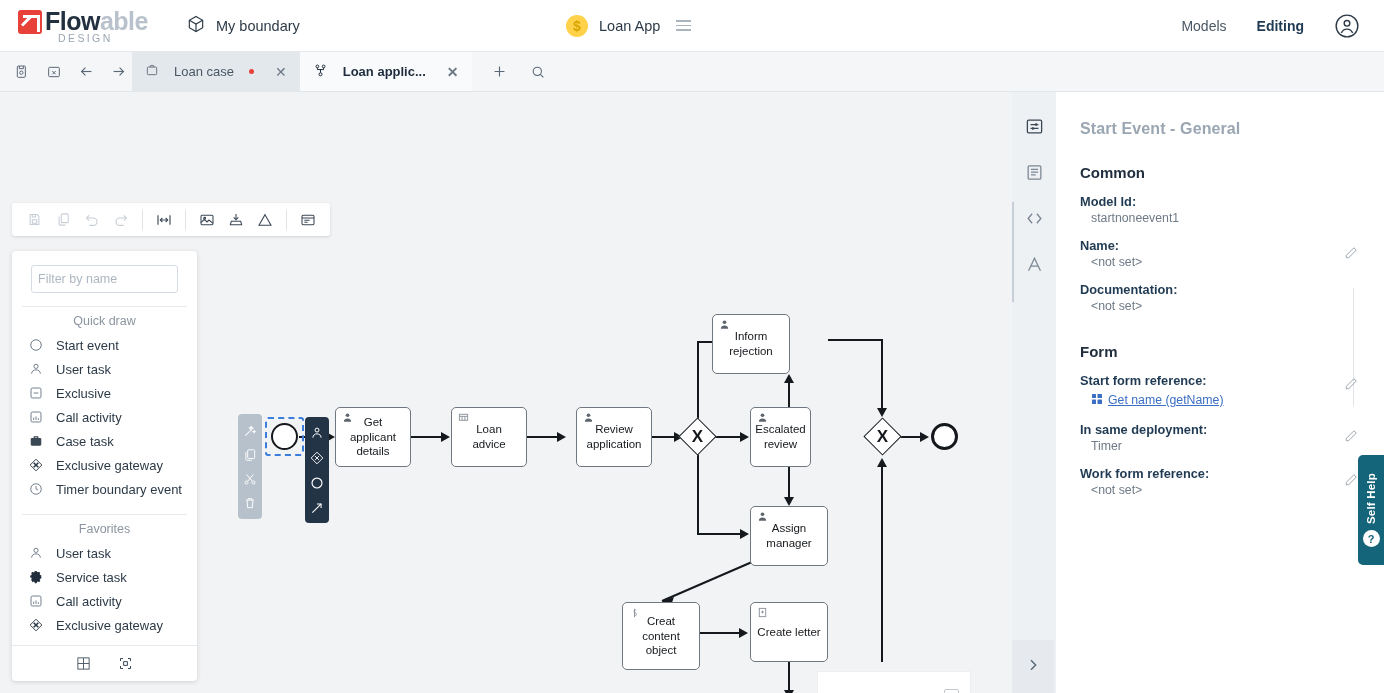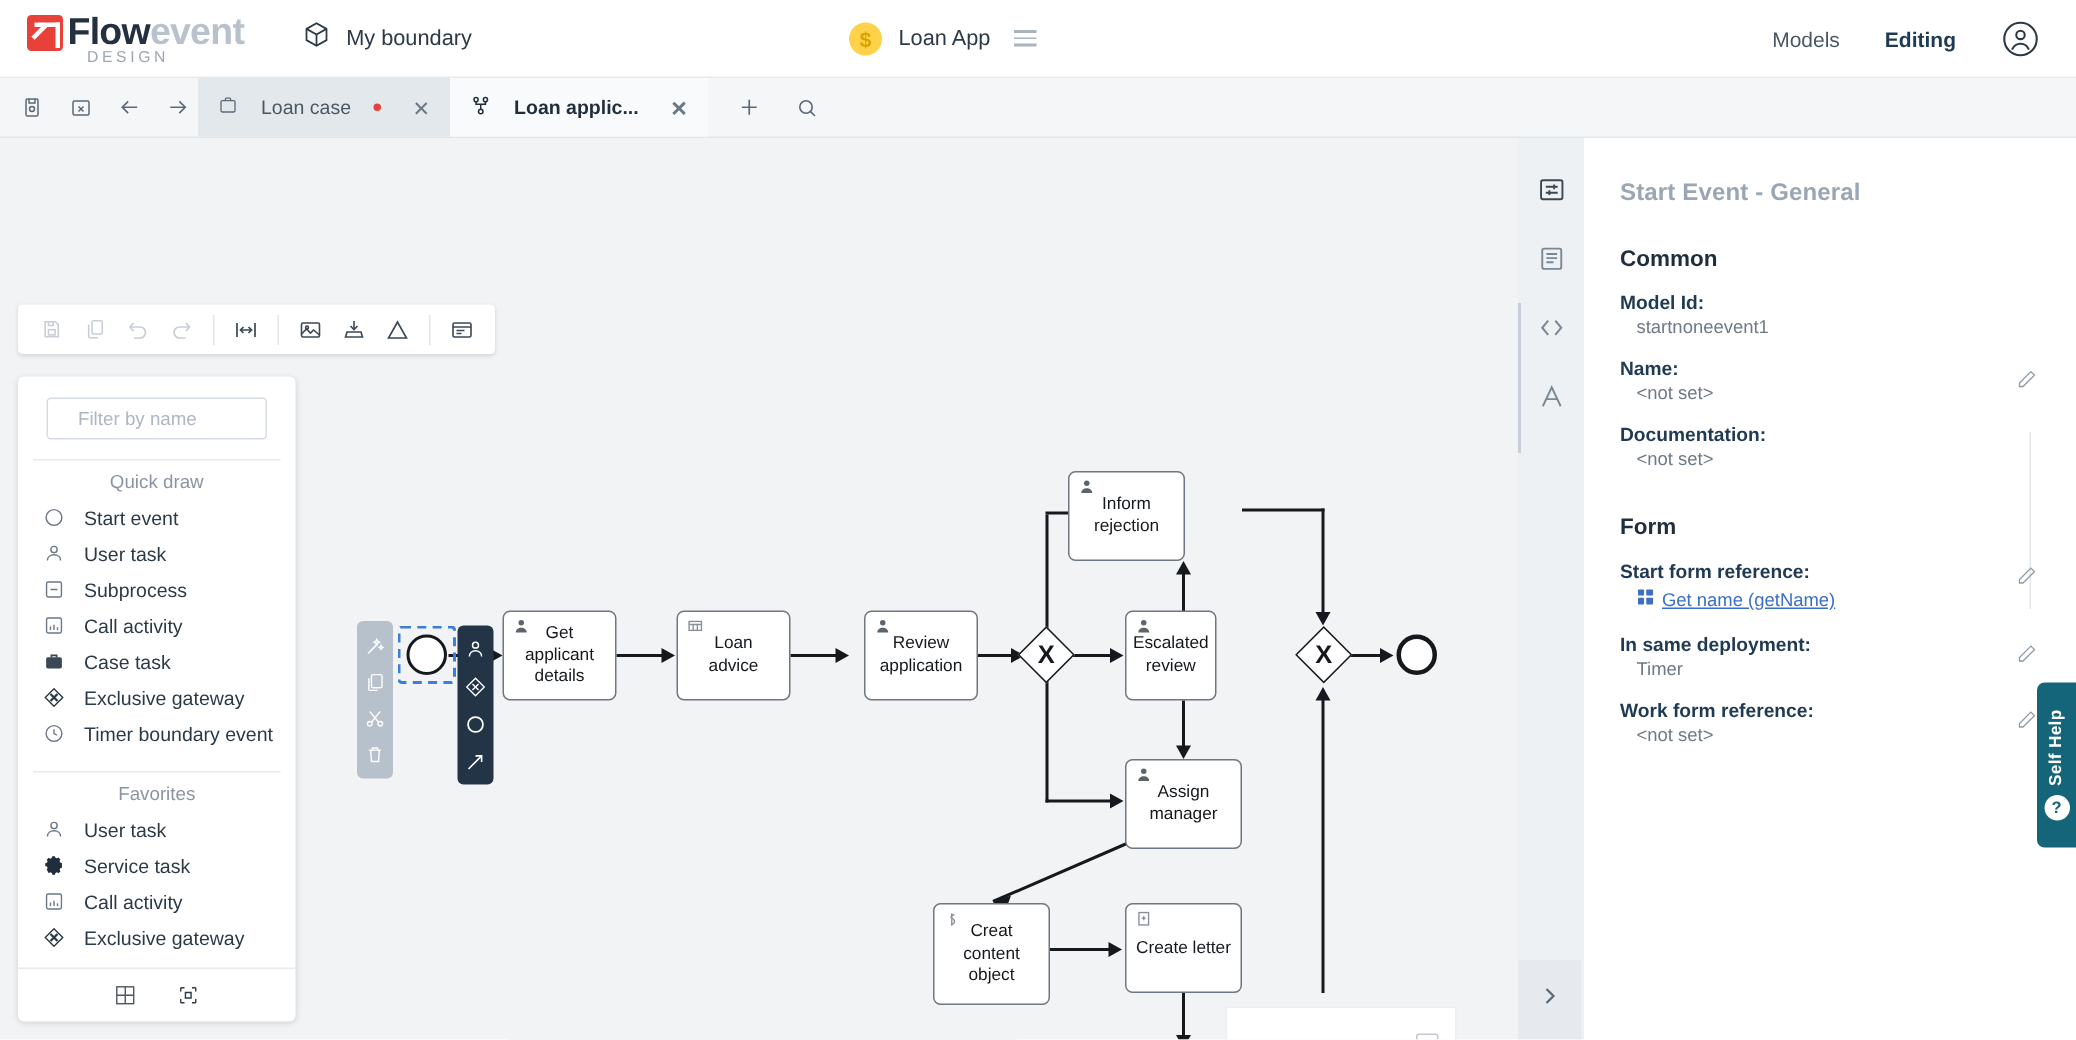--- a/index.html
+++ b/index.html
@@ -99,21 +99,21 @@
   .tbsep { width: 1px; height: 20px; background: #e2e6eb; margin: 0 5px; }
 
   
   .palette {
     position: absolute; left: 12px; top: 159px; width: 185px;
     background: #fff; border-radius: 4px; box-shadow: 0 1px 4px rgba(20,30,45,.16);
     padding: 14px 0 0 0; z-index: 5;
   }
   .filter-input {
     display:block; width: 147px; margin: 0 auto; height: 28px;
-    border: 1px solid #d6dce3; border-radius: 3px; padding: 0 20px;
+    border: 1px solid #d6dce3; border-radius: 3px; padding: 0 6px;
     font-size: 12.5px; color: #2c3a47; font-family: "Liberation Sans", sans-serif;
     outline: none; background:#fff;
   }
   .filter-input::placeholder { color: #aeb7c1; }
   .pal-sep { height:1px; background:#e6e9ee; margin: 13px 10px 0 10px; }
   .pal-head { text-align: center; font-size: 12.5px; color: #8b95a1; padding: 7px 0 5px; }
   .pal-item {
     display: flex; align-items: center; gap: 12px;
     padding: 4px 0 4px 16px; font-size: 13px; color: #2c3a47; cursor: pointer;
   }
@@ -219,21 +219,21 @@
 </head>
 <body>
 
 <div id="app">
 
   <div class="topbar">
     <div class="logo-wrap">
       <div class="logo-row">
         <span class="logo-mark"></span>
         <span class="logo-flow">Flow</span>
-        <span class="logo-able">event</span>
+        <span class="logo-able">able</span>
       </div>
       <div class="logo-design">DESIGN</div>
     </div>
 
     <div class="ws-block">
       <span>
         <svg width="20" height="20" viewBox="0 0 24 24" fill="none" stroke="#2c3a47" stroke-width="1.4">
           <path d="M12 3 L20 7.5 L20 16.5 L12 21 L4 16.5 L4 7.5 Z"></path>
           <path d="M4 7.5 L12 12 L20 7.5"></path>
             <path d="M12 12 L12 21"></path>
@@ -623,21 +623,21 @@
         </span>
         <span>User task</span>
       </div>
       <div class="pal-item">
         <span class="pal-ic">
           <svg width="14" height="14" viewBox="0 0 24 24" fill="none" stroke="#6b7885" stroke-width="1.6">
               <rect x="3.5" y="3.5" width="17" height="17" rx="2"></rect>
               <path d="M8 12h8"></path>
             </svg>
         </span>
-        <span>Subprocess</span>
+        <span>Exclusive</span>
       </div>
       <div class="pal-item">
         <span class="pal-ic">
           <svg width="14" height="14" viewBox="0 0 24 24" fill="none" stroke="#6b7885" stroke-width="1.6">
               <rect x="3.5" y="3.5" width="17" height="17" rx="2"></rect>
               <path d="M8 17v-4M12 17v-6M16 17v-3"></path>
             </svg>
         </span>
         <span>Call activity</span>
       </div>

